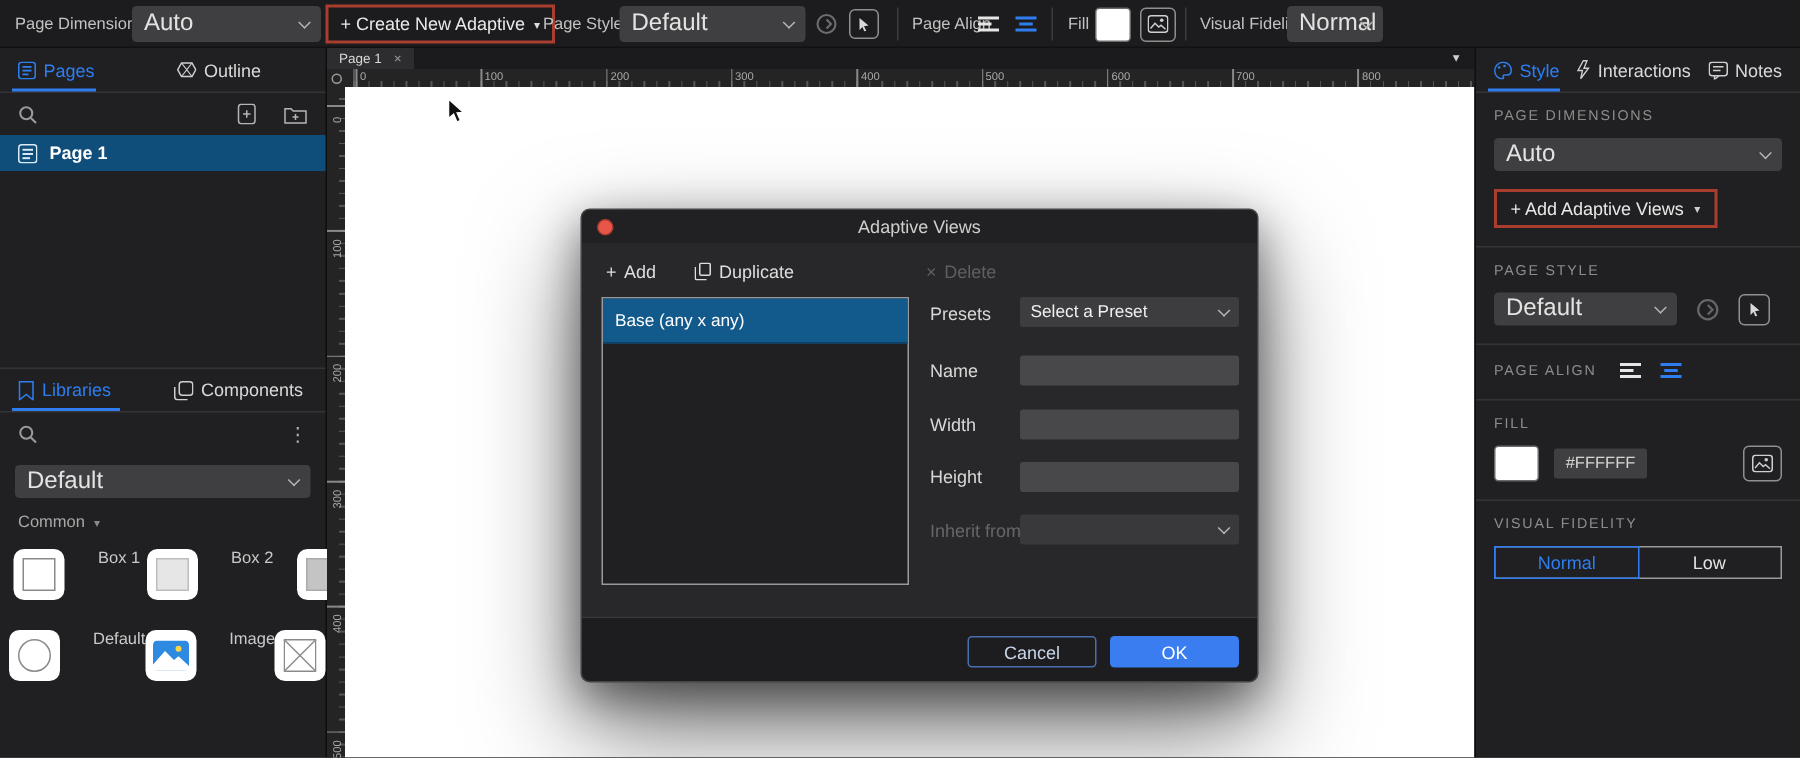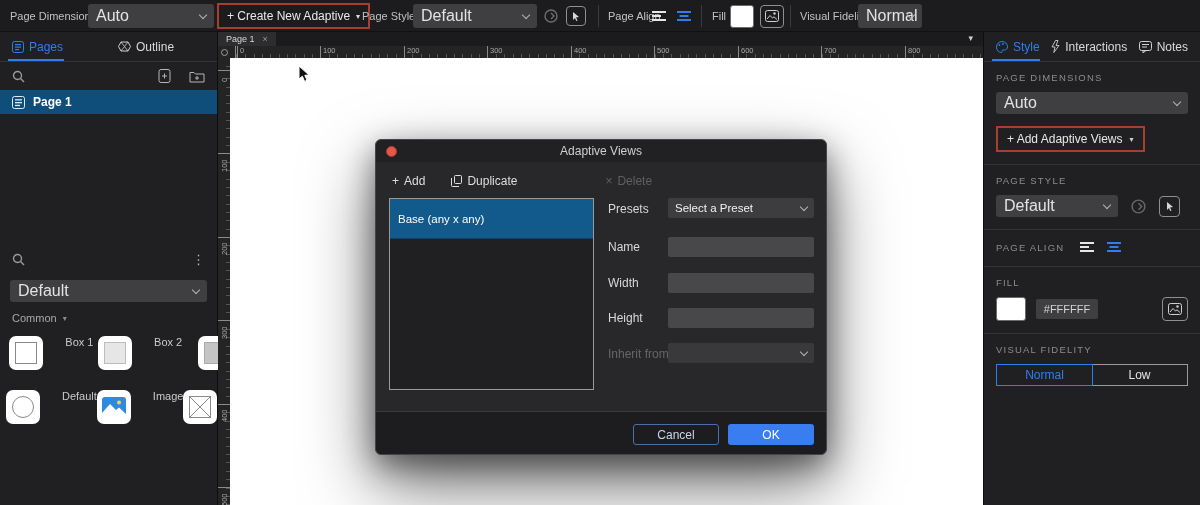--- a/index.html
+++ b/index.html
@@ -57,29 +57,29 @@
     background-image:
       repeating-linear-gradient(180deg, #8a8a8a 0 1px, transparent 1px 83.5px),
       repeating-linear-gradient(180deg, #555 0 1px, transparent 1px 8.35px);
     background-size:100% 100%, 4px 100%;
     background-position:0 12px, 8px 12px;
     background-repeat:repeat, repeat-y; }
   .vruler span { position:absolute; left:2px; font-size:7.5px; color:#a8a8a8; transform:rotate(-90deg); transform-origin:top left; white-space:nowrap; }
   .page-canvas { position:absolute; left:12px; top:26px; width:753px; height:447px; background:#ffffff; }
 
   
-  .modal { position:absolute; left:157px; top:107px; width:452px; height:316px; background:#28282a; border:1px solid #454547; border-radius:6px;
+  .modal { position:absolute; left:169px; top:107px; width:452px; height:316px; background:#28282a; border:1px solid #454547; border-radius:6px;
     box-shadow:0 30px 70px rgba(0,0,0,.55), 0 10px 30px rgba(0,0,0,.45); font-size:12px; }
   .mtitle { height:22px; background:#212123; border-radius:6px 6px 0 0; display:flex; align-items:center; justify-content:center; position:relative; color:#cfcfcf; font-size:12px; }
   .trafficlight { position:absolute; left:10px; width:11px; height:11px; border-radius:50%; background:#e8564a; border:1px solid #b33b31; }
   .mtools { position:absolute; left:16px; top:34px; display:flex; align-items:center; gap:26px; color:#dedede; }
   .mtool { display:flex; align-items:center; gap:5px; }
   .mtool.disabled { color:#5f5f5f; }
   .mlist { position:absolute; left:13px; top:58px; width:205px; height:192px; border:1px solid #9a9a9a; background:#202022; }
-  .mlist .sel { height:40px; background:#135a8c; color:#fff; display:flex; align-items:center; padding:0 8px; font-size:11.5px; border-bottom:1px solid #0d4168; }
+  .mlist .sel { height:30px; background:#135a8c; color:#fff; display:flex; align-items:center; padding:0 8px; font-size:11.5px; border-bottom:1px solid #0d4168; }
   .frow-label { position:absolute; left:232px; font-size:12px; color:#d8d8d8; }
   .frow-label.disabled { color:#66666a; }
   .mfield { position:absolute; left:292px; width:146px; height:20px; background:#48484a; border:none; border-radius:2px; color:#e8e8e8; padding:0 6px; font-size:11px; font-family:"Liberation Sans",sans-serif; }
   .mdd { position:absolute; left:292px; width:146px; height:20px; background:#3d3d3f; border-radius:2px; display:flex; align-items:center; padding:0 7px; font-size:11.5px; color:#f0f0f0; }
   .mdd .chev { position:absolute; right:7px; }
   .mdd.disabled { background:#39393b; }
   .mfooter { position:absolute; left:0; bottom:0; width:100%; height:43px; background:#1d1d1f; border-top:1px solid #3a3a3c; border-radius:0 0 6px 6px; }
   .btn-cancel { position:absolute; left:257px; top:12px; width:86px; height:21px; border:1px solid #4a6fae; border-radius:3px; background:transparent; color:#c9d6ea; font-size:12px; display:flex; align-items:center; justify-content:center; }
   .btn-ok { position:absolute; left:352px; top:12px; width:86px; height:21px; border-radius:3px; background:#3a7df0; color:#fff; font-size:12px; display:flex; align-items:center; justify-content:center; }
 
@@ -232,20 +232,36 @@
       <svg width="13" height="13" viewBox="0 0 13 13">
           <rect x="0.5" y="0.5" width="12" height="12" rx="2" fill="none" stroke="#dcebf8"></rect>
           <rect x="3" y="3.2" width="7" height="1.3" fill="#dcebf8"></rect>
           <rect x="3" y="6" width="7" height="1.3" fill="#dcebf8"></rect>
           <rect x="3" y="8.8" width="5" height="1.3" fill="#dcebf8"></rect>
         </svg>
       <span>Page 1</span>
     </div>
     <div class="pagesfill"></div>
 
+    <div class="tabsrow" style="border-top:1px solid #343436;">
+      <div class="ltab active" style="margin-left:12px;">
+        <svg width="11" height="13" viewBox="0 0 11 13">
+            <path d="M1 0.5 L10 0.5 L10 12.5 L5.5 9 L1 12.5 Z" fill="none" stroke="#2e7ef2"></path>
+          </svg>
+        <span>Libraries</span>
+      </div>
+      <div class="ltab" style="margin-left:42px;">
+        <svg width="13" height="13" viewBox="0 0 13 13">
+            <rect x="3.5" y="0.5" width="9" height="9" rx="2" fill="none" stroke="#cfcfcf"></rect>
+            <path d="M0.5 4 L0.5 10.5 A2 2 0 0 0 2.5 12.5 L9 12.5" fill="none" stroke="#cfcfcf"></path>
+          </svg>
+        <span>Components</span>
+      </div>
+      <div class="underline" style="left:8px; width:72px;"></div>
+    </div>
     <div class="searchrow">
       <svg width="13" height="13" viewBox="0 0 13 13">
           <circle cx="5.5" cy="5.5" r="4" fill="none" stroke="#9a9a9a" stroke-width="1.4"></circle>
           <line x1="8.6" y1="8.6" x2="12" y2="12" stroke="#9a9a9a" stroke-width="1.4"></line>
         </svg>
       <span class="spacer"></span>
       <span style="color:#b5b5b5; font-size:13px;">⋮</span>
     </div>
     <div class="dd libdd">
         <span>Default</span>

